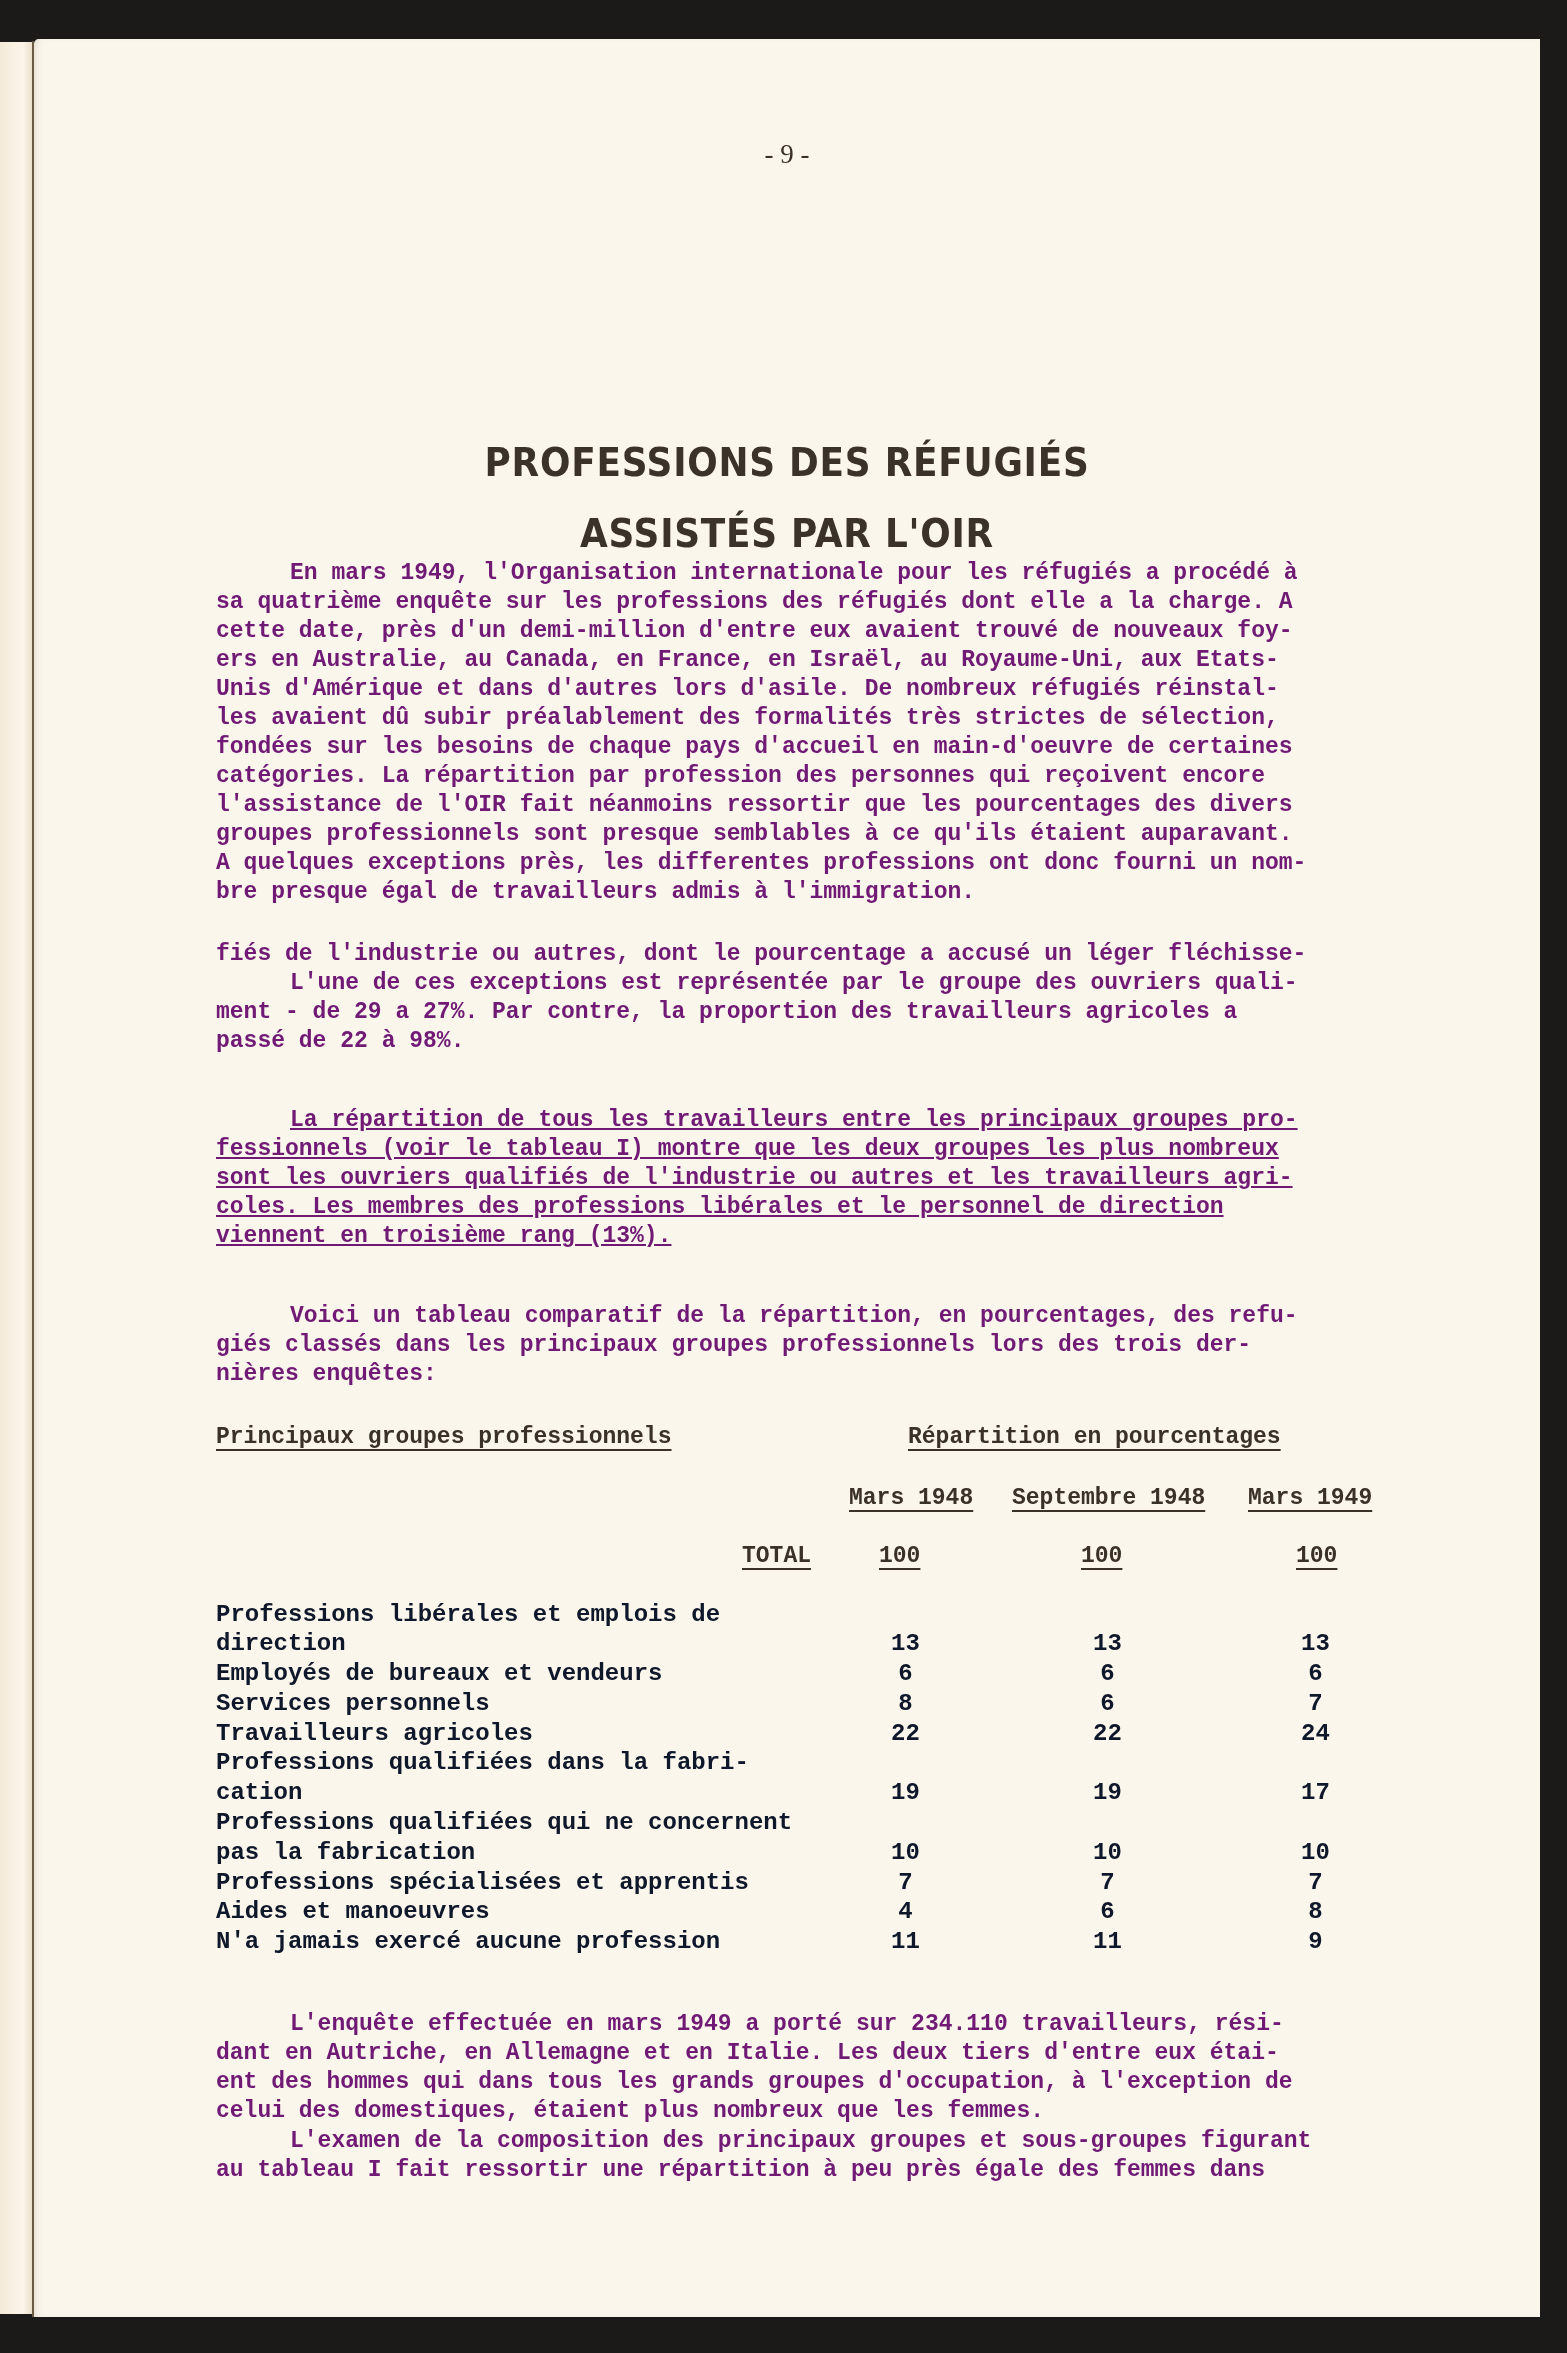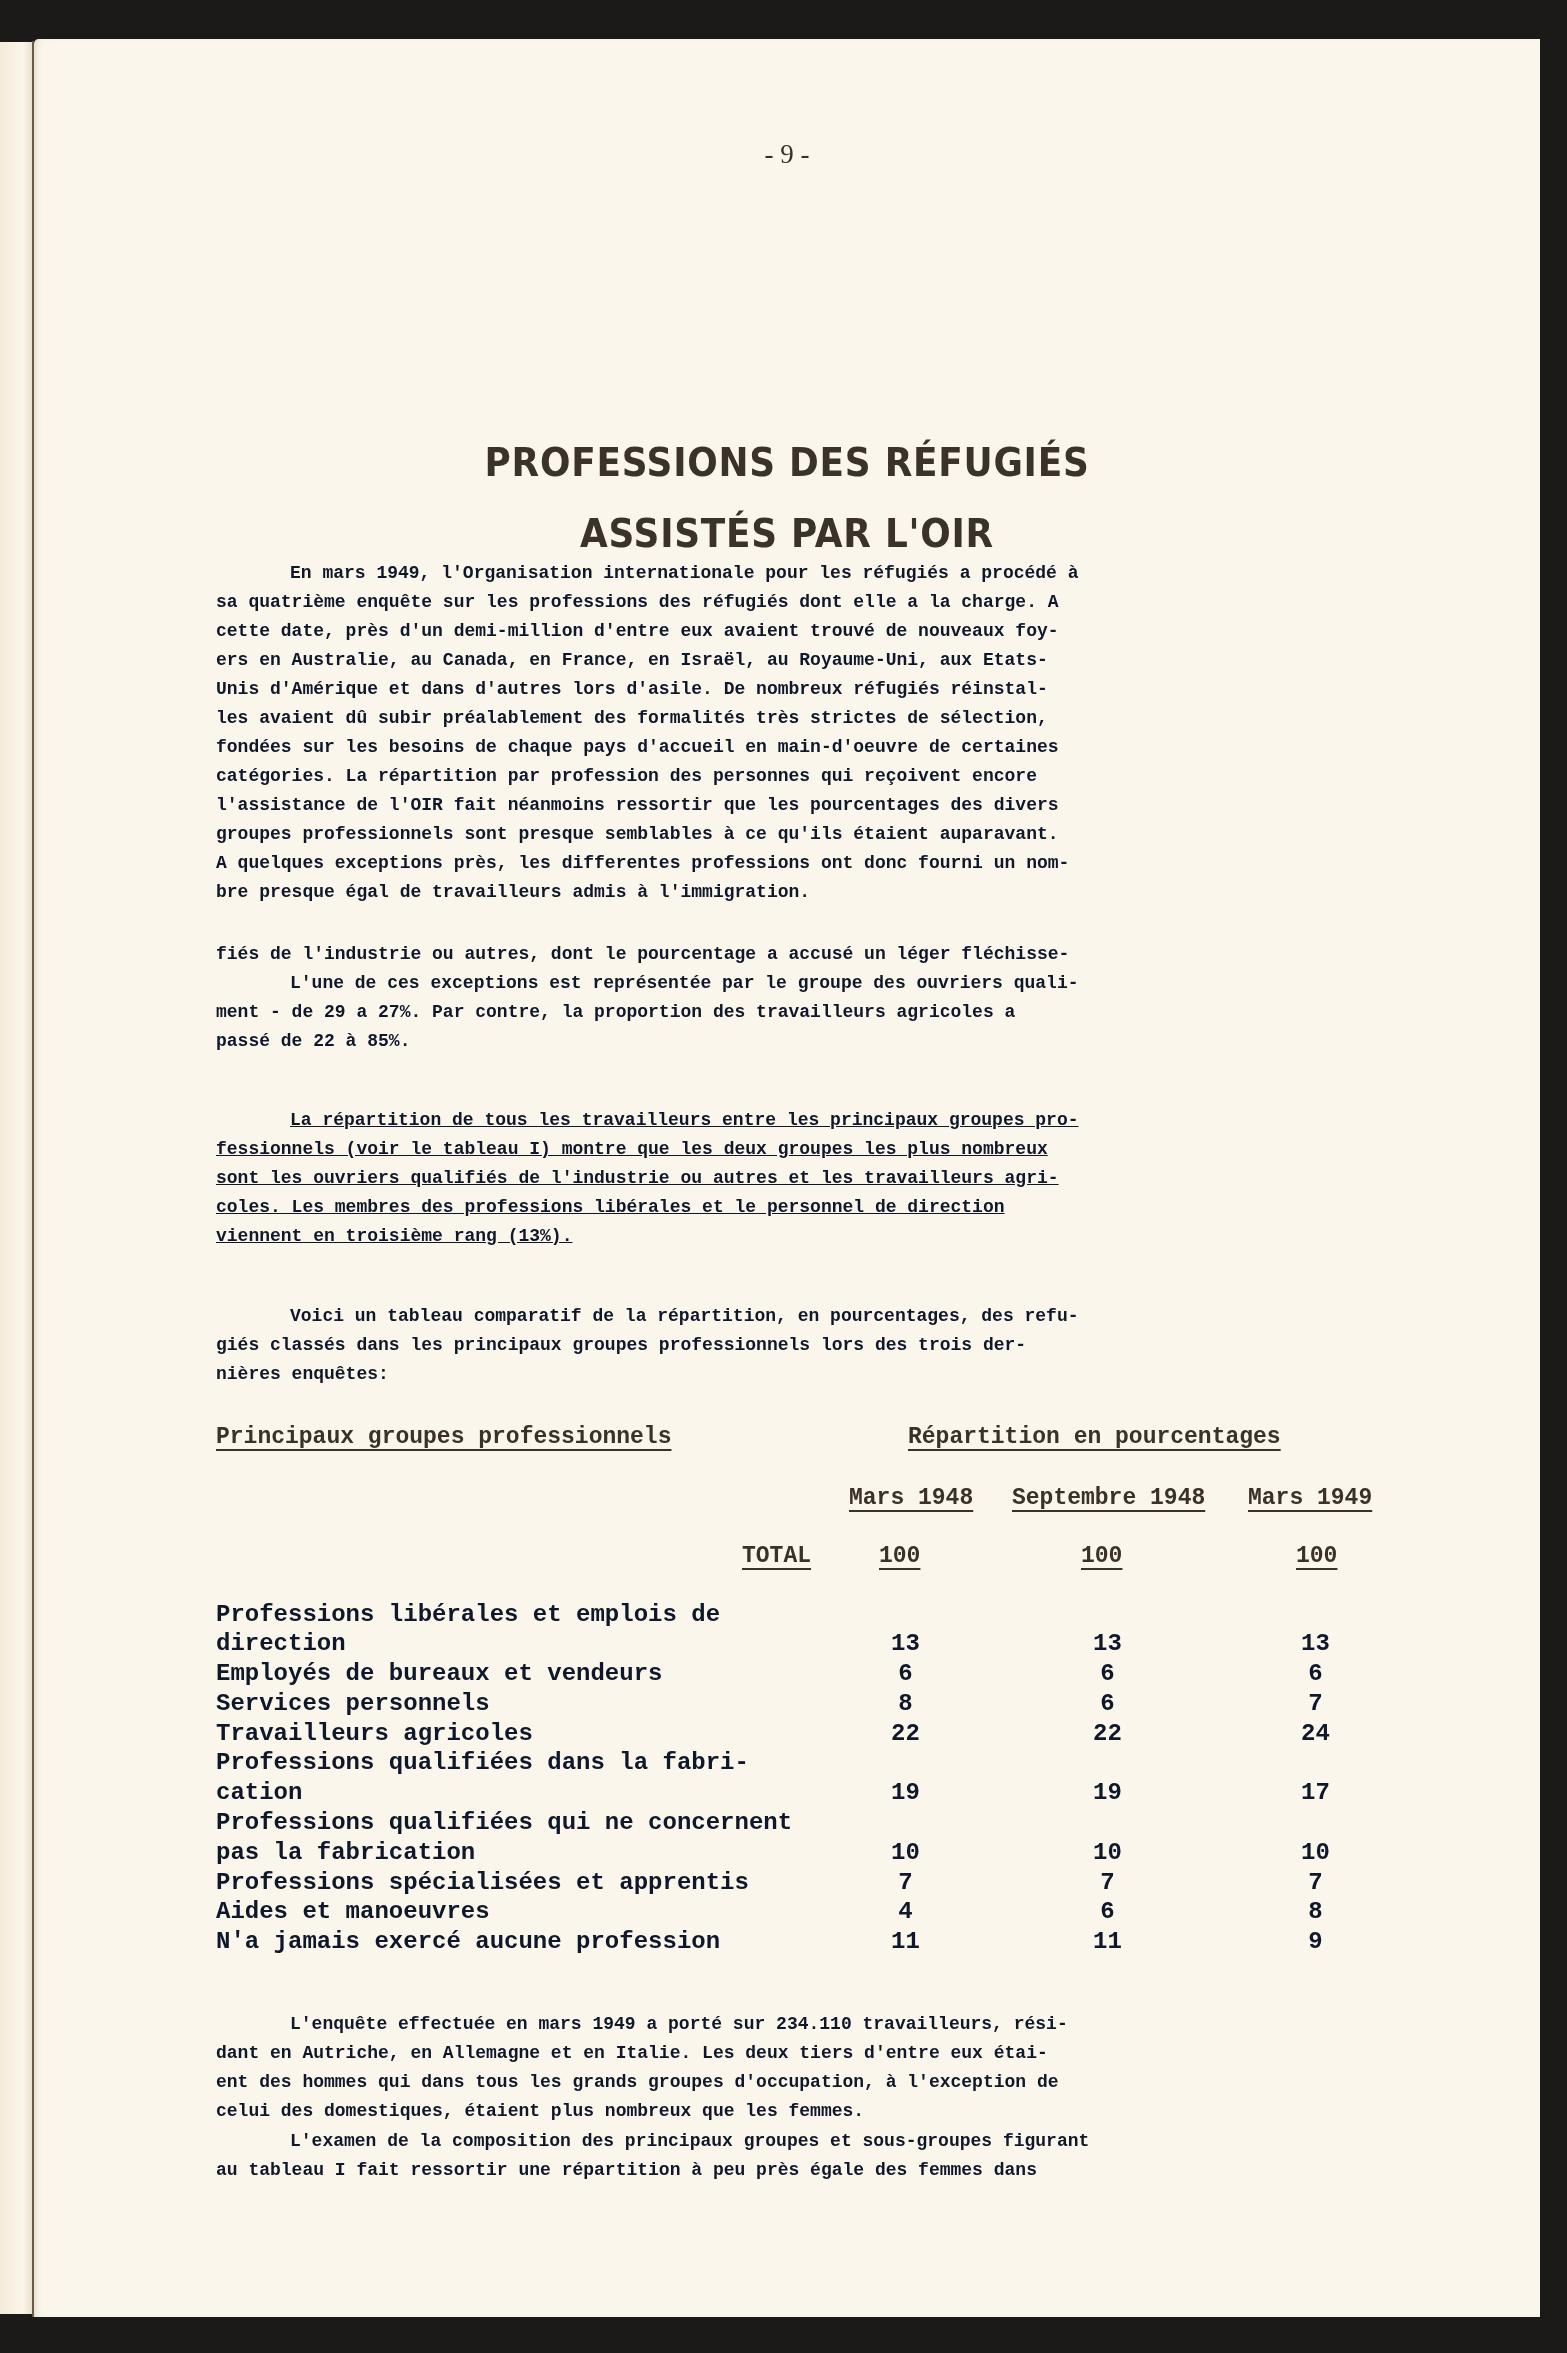--- a/index.html
+++ b/index.html
@@ -27,22 +27,22 @@
   }
   .title {
     position: absolute; left: 0; width: 100%; text-align: center;
     font-family: "DejaVu Sans", sans-serif; font-weight: bold; font-size: 39px;
     letter-spacing: 0.8px; color: #3b322a; transform: scaleX(0.92);
   }
   .title.l1 { top: 401px; }
   .title.l2 { top: 472px; }
   .text {
     position: absolute; left: 182px; width: 1207px;
-    font-family: "Liberation Mono", monospace; font-size: 18px; line-height: 29px;
-    color: #0f172a; font-weight: bold; text-align: justify;
+    font-family: "Liberation Mono", monospace; font-size: 23px; line-height: 29px;
+    color: #701a75; font-weight: bold; text-align: justify;
   }
   .text .line { display: block; white-space: pre; text-align: left; }
   .indent { padding-left: 74px; }
   .th {
     position: absolute; font-family: "Liberation Mono", monospace; font-size: 23px;
     font-weight: bold; color: #3a3128; text-decoration: underline; text-decoration-thickness: 2.4px;
     text-underline-offset: 5.5px; white-space: nowrap;
   }
   .row-label, .cell {
     position: absolute; font-family: "Liberation Mono", monospace; font-size: 24px;
@@ -73,21 +73,21 @@
     <span class="line">l'assistance de l'OIR fait néanmoins ressortir que les pourcentages des divers</span>
     <span class="line">groupes professionnels sont presque semblables à ce qu'ils étaient auparavant.</span>
     <span class="line">A quelques exceptions près, les differentes professions ont donc fourni un nom-</span>
     <span class="line">bre presque égal de travailleurs admis à l'immigration.</span>
   </div>
 
   <div class="text" style="top:901px;">
     <span class="line">fiés de l'industrie ou autres, dont le pourcentage a accusé un léger fléchisse-</span>
     <span class="line indent">L'une de ces exceptions est représentée par le groupe des ouvriers quali-</span>
     <span class="line">ment - de 29 a 27%. Par contre, la proportion des travailleurs agricoles a</span>
-    <span class="line">passé de 22 à 85%.</span>
+    <span class="line">passé de 22 à 98%.</span>
   </div>
 
   <div class="text" style="top:1067px;text-decoration:underline;">
     <span class="line indent">La répartition de tous les travailleurs entre les principaux groupes pro-</span>
     <span class="line">fessionnels (voir le tableau I) montre que les deux groupes les plus nombreux</span>
     <span class="line">sont les ouvriers qualifiés de l'industrie ou autres et les travailleurs agri-</span>
     <span class="line">coles. Les membres des professions libérales et le personnel de direction</span>
     <span class="line">viennent en troisième rang (13%).</span>
   </div>
 

